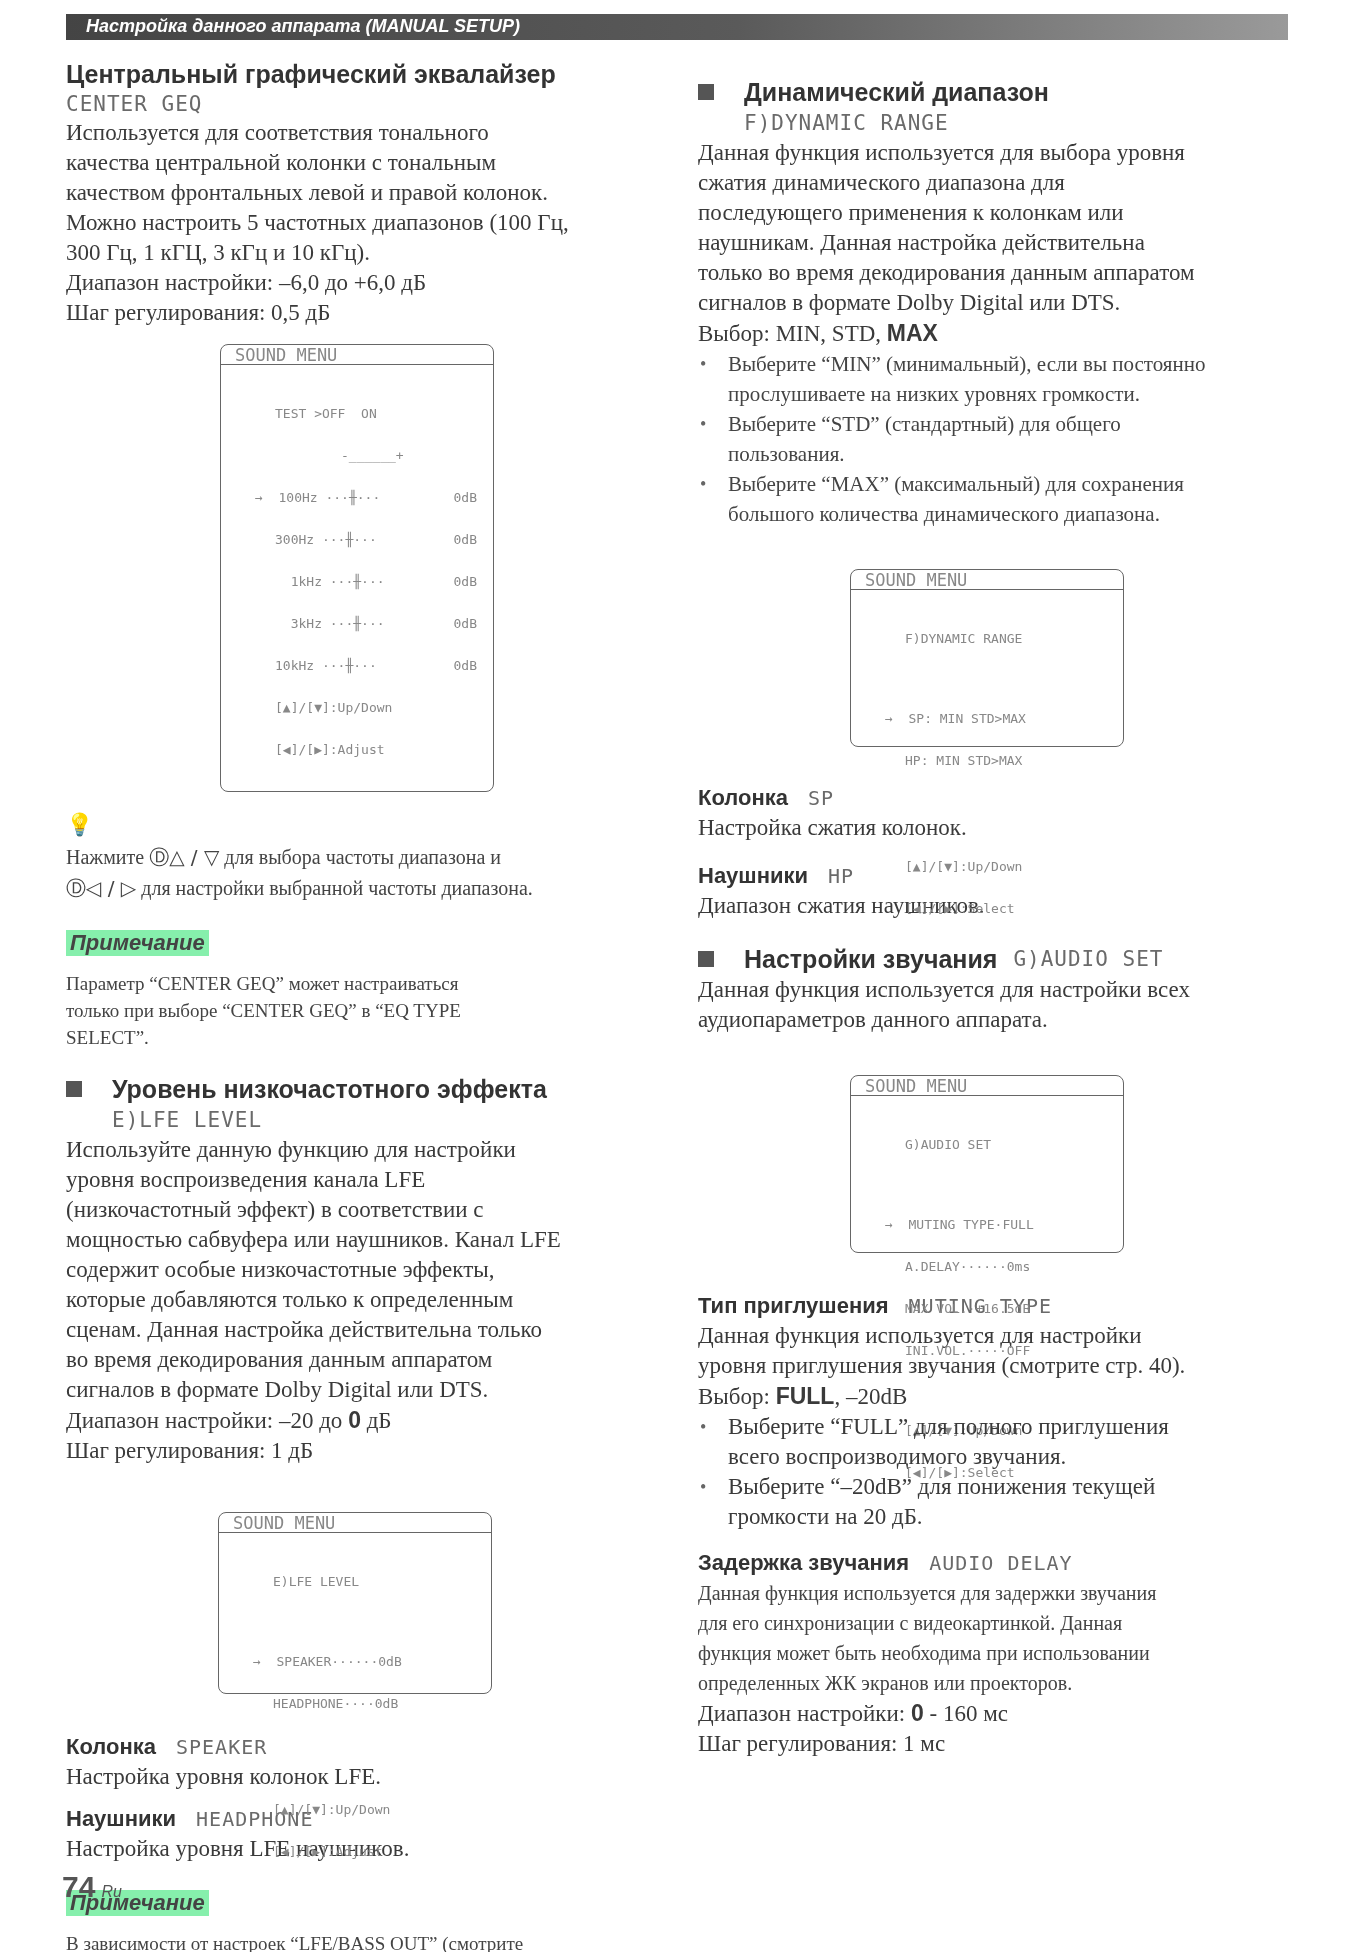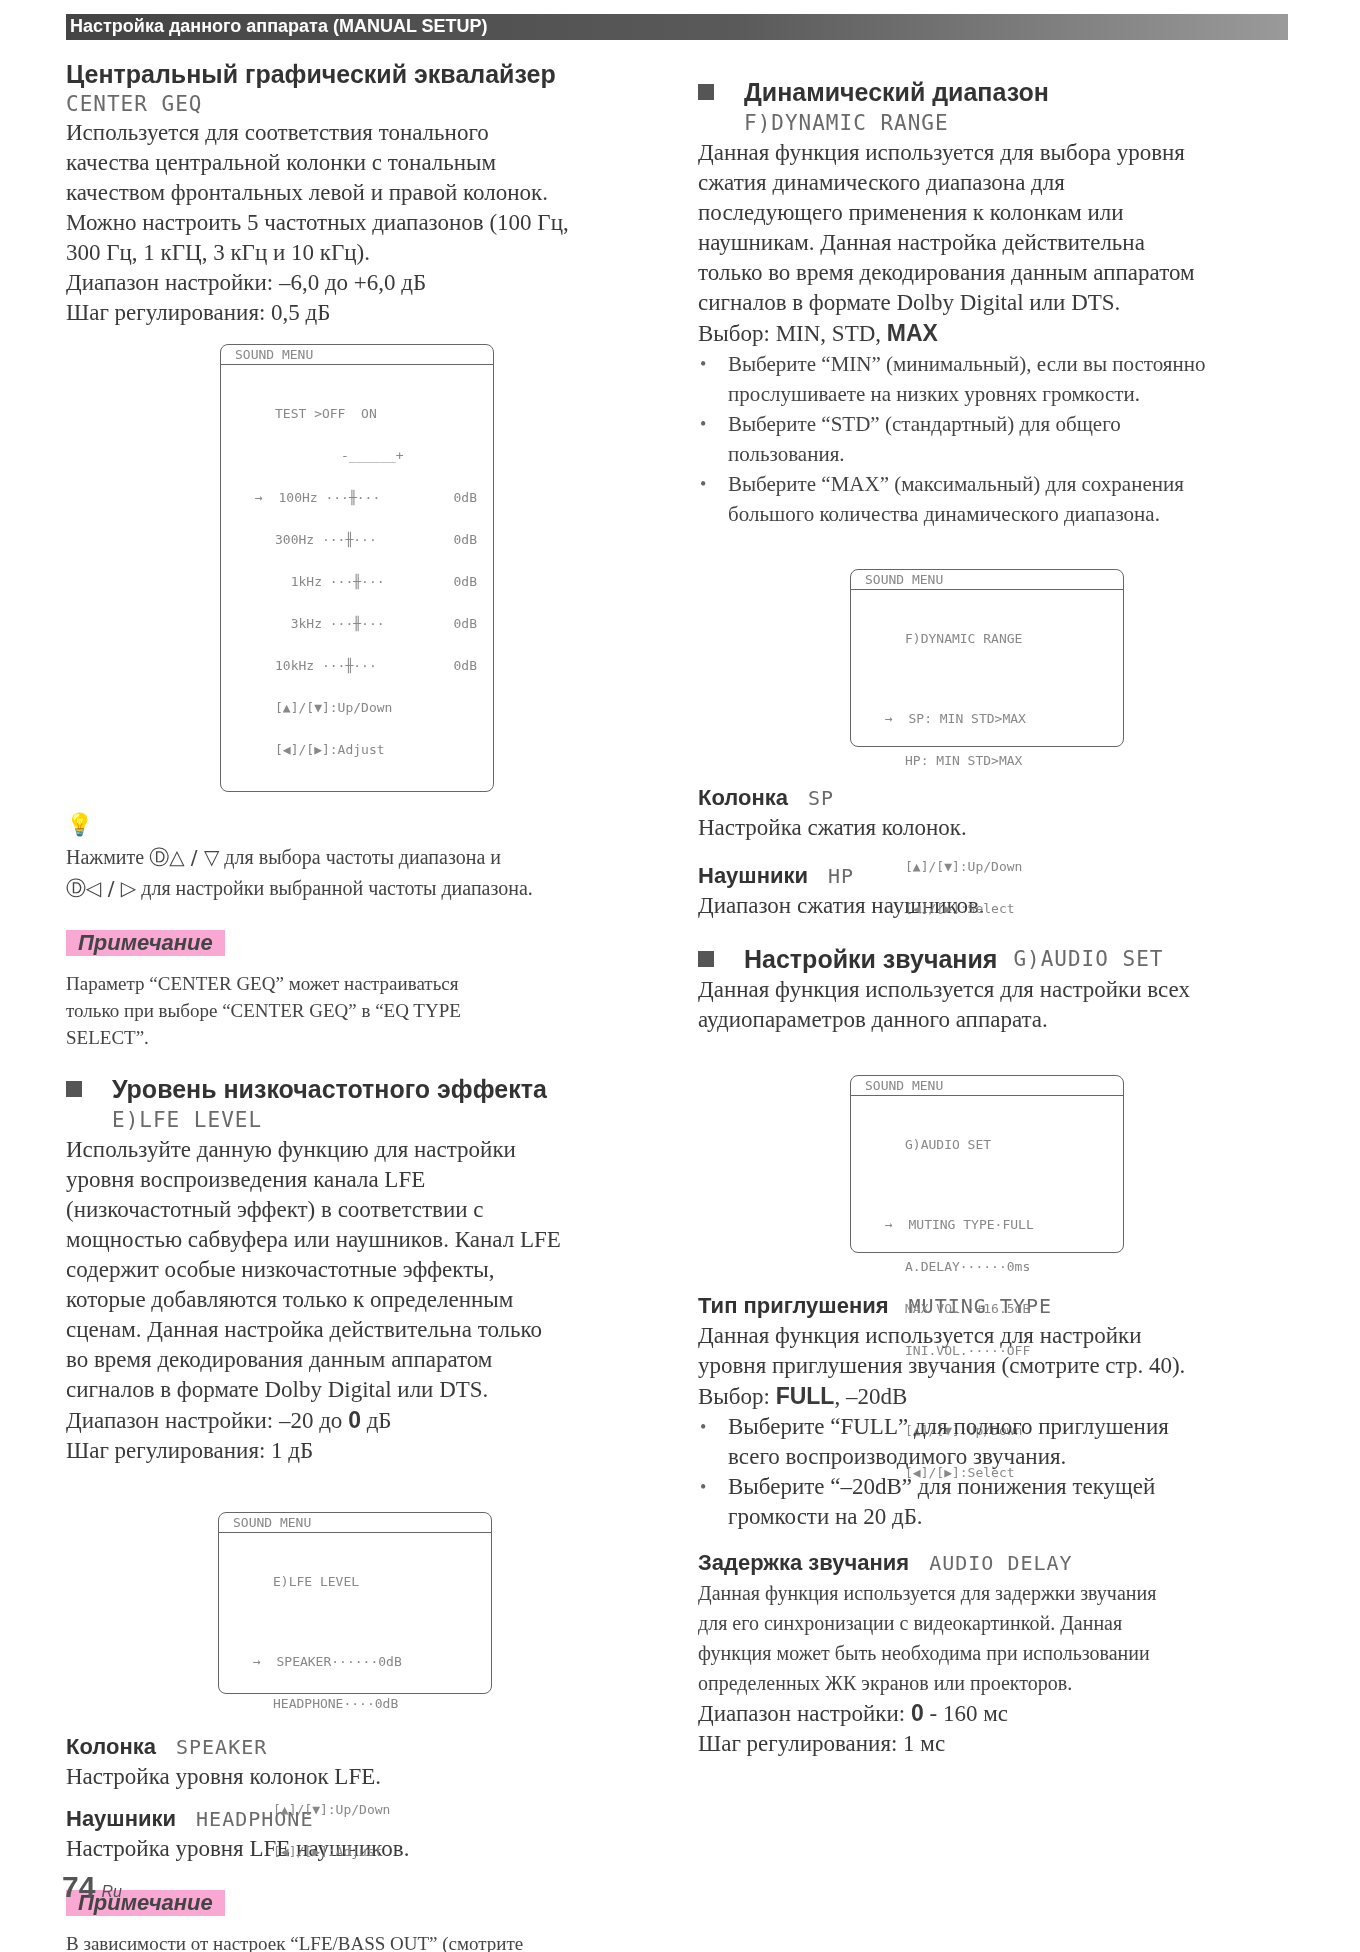--- a/index.html
+++ b/index.html
@@ -3,51 +3,51 @@
 <meta charset="utf-8">
 <style>
   html, body { margin: 0; padding: 0; background: #ffffff; }
   body { width: 1360px; height: 1952px; position: relative; overflow: hidden; color: #333; }
 
   .header-bar {
     position: absolute; left: 66px; top: 14px; width: 1222px; height: 26px;
     background: linear-gradient(90deg, #444 0%, #5a5a5a 55%, #9a9a9a 100%);
   }
   .header-bar span {
-    position: absolute; left: 4px; top: 2px; color: #fff;
-    font-family: "Liberation Sans", sans-serif; font-weight: bold; font-size: 18px;
+    position: absolute; left: 20px; top: 2px; color: #fff;
+    font-family: "Liberation Sans", sans-serif; font-style: italic; font-weight: bold; font-size: 18px;
   }
 
   .col { position: absolute; top: 56px; }
   .col-left { left: 66px; width: 590px; }
   .col-right { left: 698px; width: 600px; }
 
   .body-text { font-family: "Liberation Serif", serif; font-size: 23px; line-height: 30px; color: #3a3a3a; margin: 0; }
   .small-text { font-family: "Liberation Serif", serif; font-size: 19px; line-height: 27px; color: #444; margin: 0; }
 
   .h-main { font-family: "Liberation Sans", sans-serif; font-weight: bold; font-size: 25px; color: #333; margin: 0; line-height: 32px; }
   .h-sq { display: flex; align-items: center; }
   .sq { display: inline-block; width: 16px; height: 16px; background: #555; margin-right: 30px; flex: none; }
   .lcd { font-family: "DejaVu Sans Mono", monospace; color: #6a6a6a; font-size: 21px; letter-spacing: 1px; }
   .lcd-indent { margin-left: 46px; line-height: 30px; display: block; }
 
   .h-sub { font-family: "Liberation Sans", sans-serif; font-weight: bold; font-size: 22px; color: #333; margin: 0; line-height: 30px; }
   .h-sub .lcd { font-weight: normal; margin-left: 20px; font-size: 20px; }
 
   .note-title {
     display: inline-block; font-family: "Liberation Sans", sans-serif; font-style: italic; font-weight: bold;
-    font-size: 22px; color: #444; background: #f9a8d4; padding: 0 12px; margin: 0;
+    font-size: 22px; color: #444; background: #86efac; padding: 0 4px; margin: 0;
   }
 
   .menu {
     position: relative; border: 1.5px solid #666; border-radius: 8px; width: 272px;
     font-family: "DejaVu Sans Mono", monospace; color: #888; font-size: 13px; line-height: 14px;
     background: #fff;
   }
-  .menu .menu-title { border-bottom: 1.5px solid #666; padding: 3px 14px 2px; font-size: 13px; }
+  .menu .menu-title { border-bottom: 1.5px solid #666; padding: 3px 14px 2px; font-size: 17px; }
   .menu .menu-body { padding: 10px 0 6px 0; white-space: pre; }
   .menu .row { display: block; padding-left: 54px; white-space: pre; }
   .menu .row.sel { padding-left: 34px; }
   .menu .gap { height: 10px; }
   .menu .gap-lg { height: 26px; }
   .menu .right { float: right; padding-right: 16px; }
 
   .bullets { list-style: none; margin: 0; padding: 0; }
   .bullets li { position: relative; padding-left: 30px; }
   .bullets li::before { content: "•"; position: absolute; left: 2px; top: 0; color: #666; font-size: 18px; }

